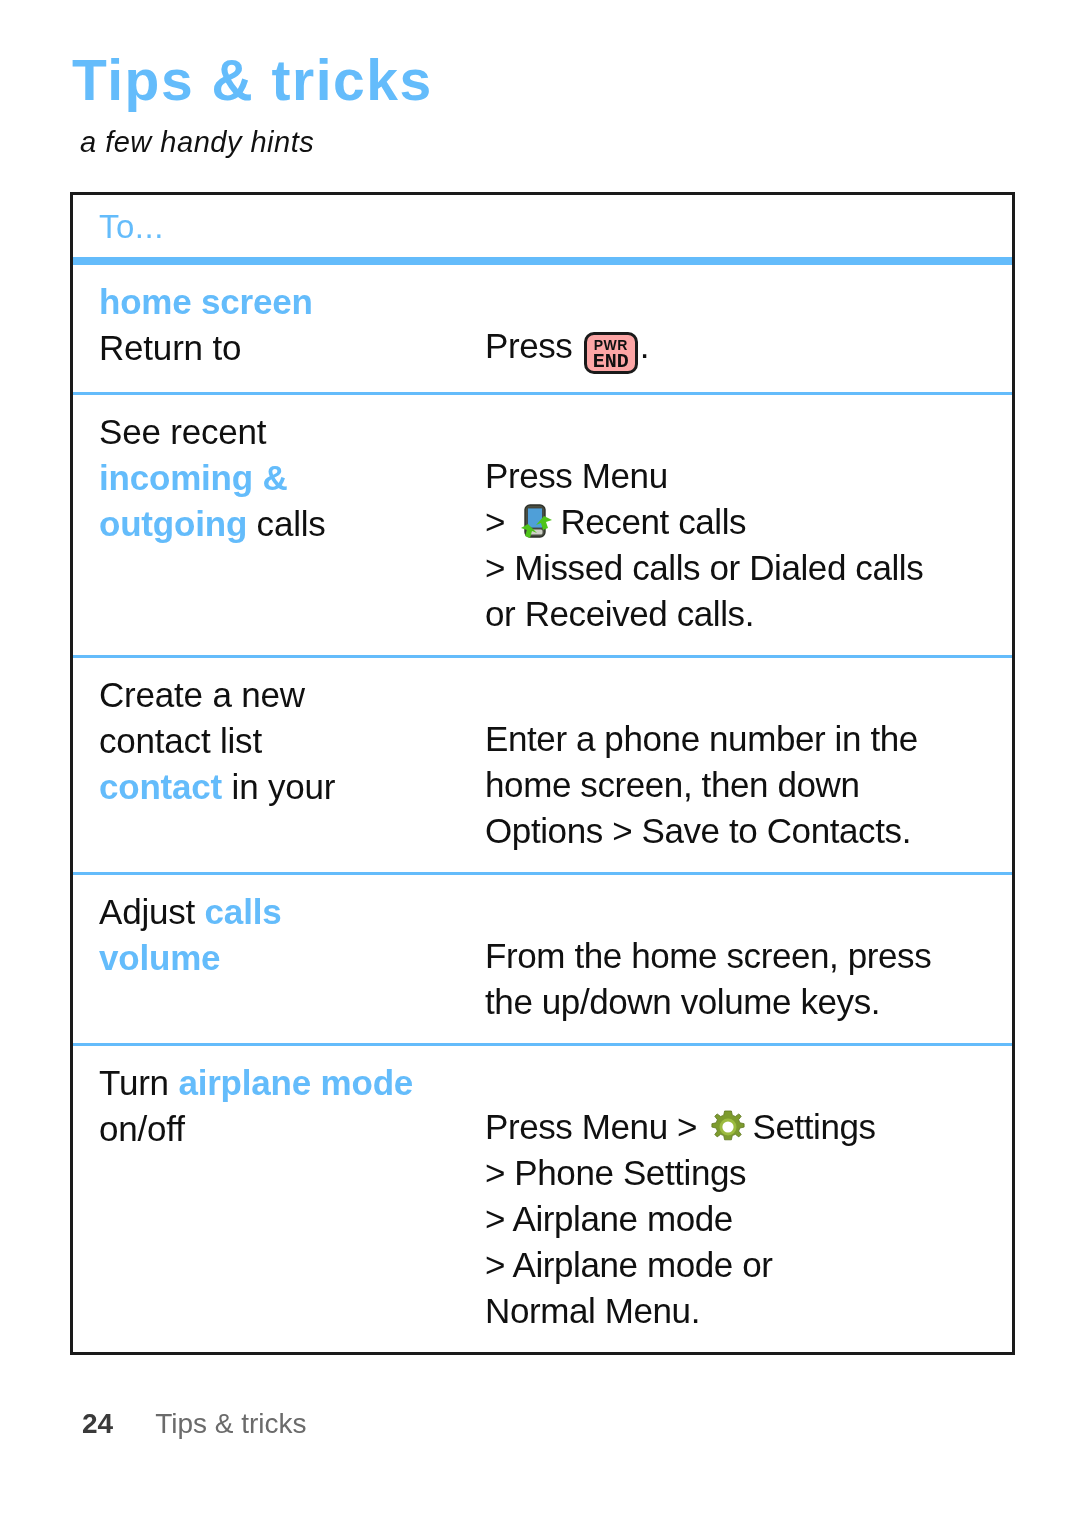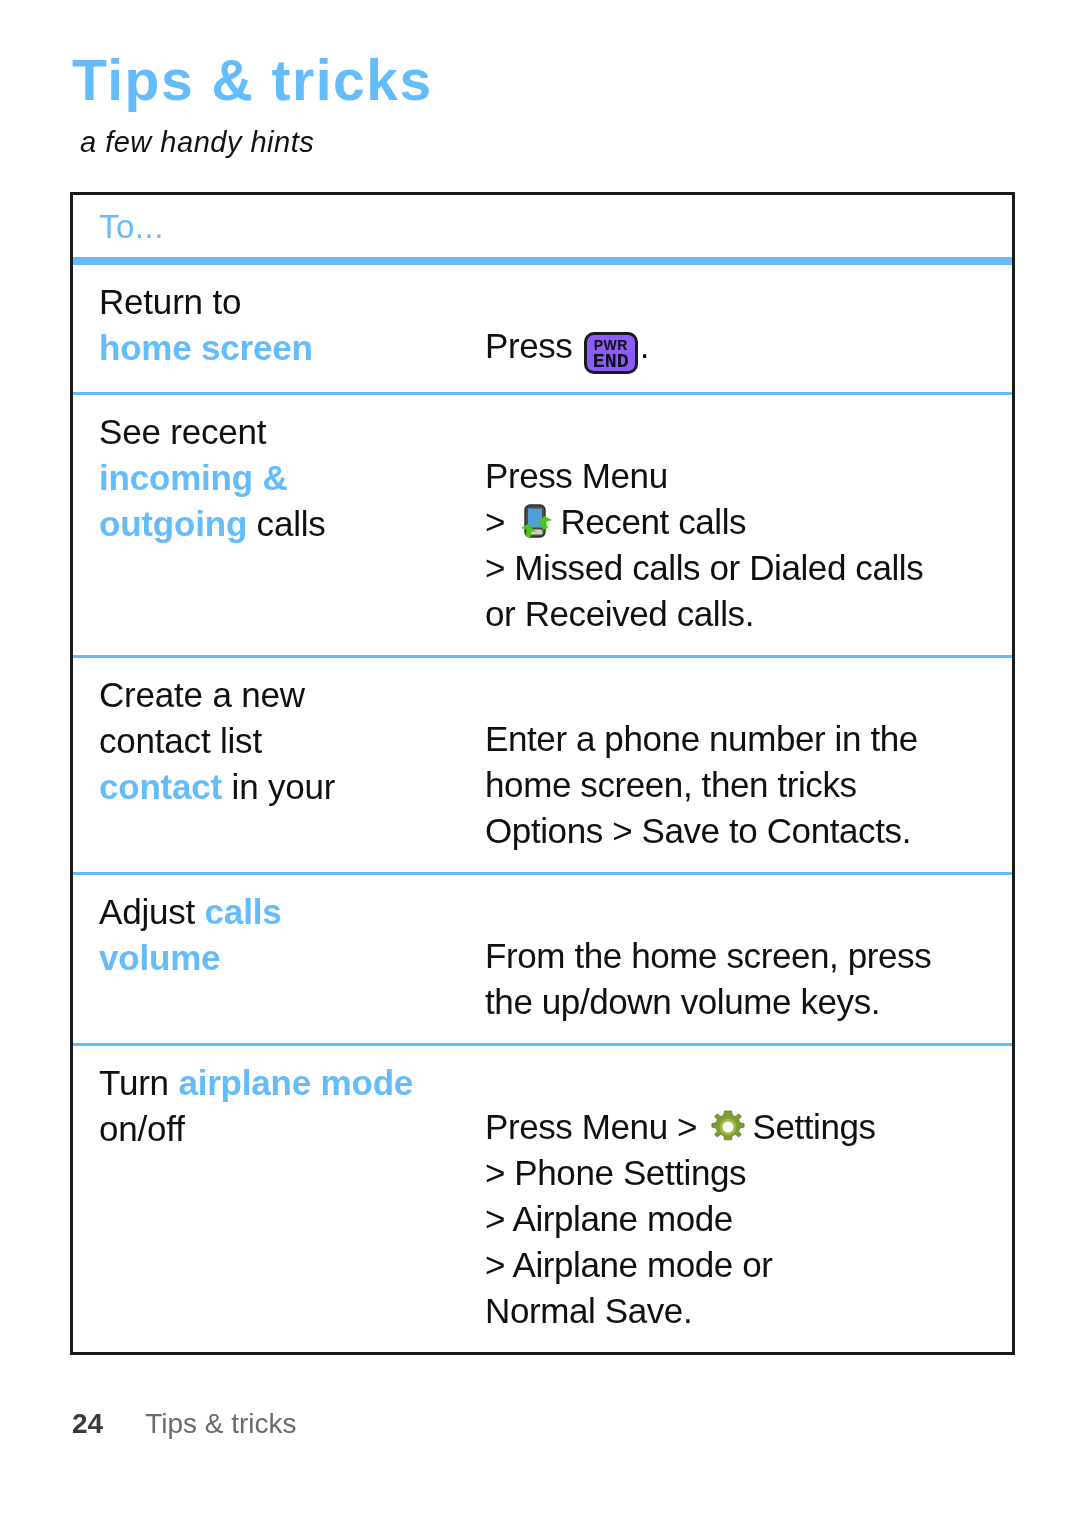--- a/index.html
+++ b/index.html
@@ -111,21 +111,21 @@
     vertical-align: -9px;
     width: 54px;
     height: 42px;
     border: 3px solid #1a1a1a;
     border-radius: 10px;
     box-sizing: border-box;
     text-align: center;
     line-height: 0;
     position: relative;
     margin: 0 2px;
-    background: #8b5cf6;
+    background: #fca5a5;
   }
   .key-pwrend .k-top {
     display: block;
     font-size: 14px;
     font-weight: bold;
     line-height: 14px;
     margin-top: 3px;
     letter-spacing: 0.5px;
   }
   .key-pwrend .k-bot {
@@ -151,21 +151,21 @@
     display: inline-block;
     vertical-align: -7px;
     width: 38px;
     height: 38px;
     margin: 0 5px 0 3px;
   }
 
   
   .footer {
     position: absolute;
-    left: 72px;
+    left: 82px;
     top: 1408px;
     display: flex;
     align-items: baseline;
   }
   .footer .pg-num {
     font-size: 28px;
     font-weight: bold;
     color: #3a3a3a;
     letter-spacing: 0px;
   }
@@ -185,22 +185,22 @@
   <div class="page-subtitle">a few handy hints</div>
 
   <div class="tips-table">
 
     <div class="table-head">
       <span class="head-label">To...</span>
     </div>
 
     <div class="t-row">
       <div class="cell-todo">
+        <div class="line"><span class="hl">home screen</span></div>
         <div class="line"><span>Return to</span></div>
-        <div class="line"><span class="hl">home screen</span></div>
       </div>
       <div class="cell-how">
         <div class="line"><span>Press</span>
           <span class="key-pwrend">
             <span class="k-top">PWR</span>
             <span class="k-bot">END</span>
           </span><span>.</span>
         </div>
       </div>
     </div>
@@ -231,21 +231,21 @@
     </div>
 
     <div class="t-row">
       <div class="cell-todo">
         <div class="line">Create a new</div>
         <div class="line">contact list</div>
         <div class="line"><span class="hl">contact</span><span> in your</span></div>
       </div>
       <div class="cell-how">
         <div class="line">Enter a phone number in the</div>
-        <div class="line">home screen, then tricks</div>
+        <div class="line">home screen, then down</div>
         <div class="line">Options &gt; Save to Contacts.</div>
       </div>
     </div>
 
     <div class="t-row">
       <div class="cell-todo">
         <div class="line"><span>Adjust </span><span class="hl">calls</span></div>
         <div class="line"><span class="hl">volume</span></div>
       </div>
       <div class="cell-how">
@@ -265,21 +265,21 @@
             <svg viewBox="0 0 38 38" width="38" height="38" aria-hidden="true">
               <path d="M19 3 l3.4 0 0.9 4.2 3.1 1.3 3.4-2.6 2.4 2.4 -2.6 3.4 1.3 3.1 4.2 0.9 0 3.4 -4.2 0.9 -1.3 3.1 2.6 3.4 -2.4 2.4 -3.4-2.6 -3.1 1.3 -0.9 4.2 -3.4 0 -3.4 0 -0.9-4.2 -3.1-1.3 -3.4 2.6 -2.4-2.4 2.6-3.4 -1.3-3.1 -4.2-0.9 0-3.4 4.2-0.9 1.3-3.1 -2.6-3.4 2.4-2.4 3.4 2.6 3.1-1.3 0.9-4.2 z" fill="#7d9b2e" stroke="#5d7620" stroke-width="0.8"></path>
               <circle cx="19" cy="19" r="8.5" fill="#9cbb3f"></circle>
               <circle cx="19" cy="19" r="5.6" fill="#ffffff"></circle>
             </svg>
           </span><span>Settings</span>
         </div>
         <div class="line">&gt; Phone Settings</div>
         <div class="line">&gt; Airplane mode</div>
         <div class="line">&gt; Airplane mode or</div>
-        <div class="line">Normal Save.</div>
+        <div class="line">Normal Menu.</div>
       </div>
     </div>
 
   </div>
 
   <div class="footer">
     <span class="pg-num">24</span>
     <span class="pg-label">Tips &amp; tricks</span>
   </div>
 

